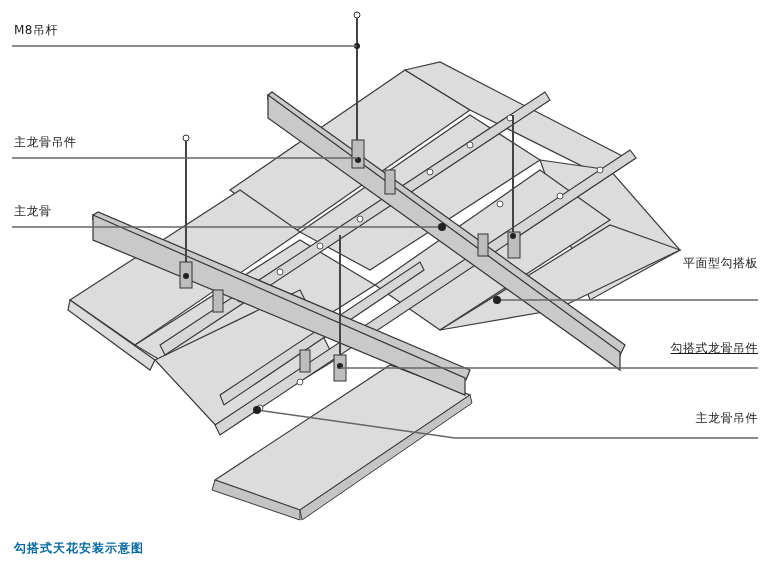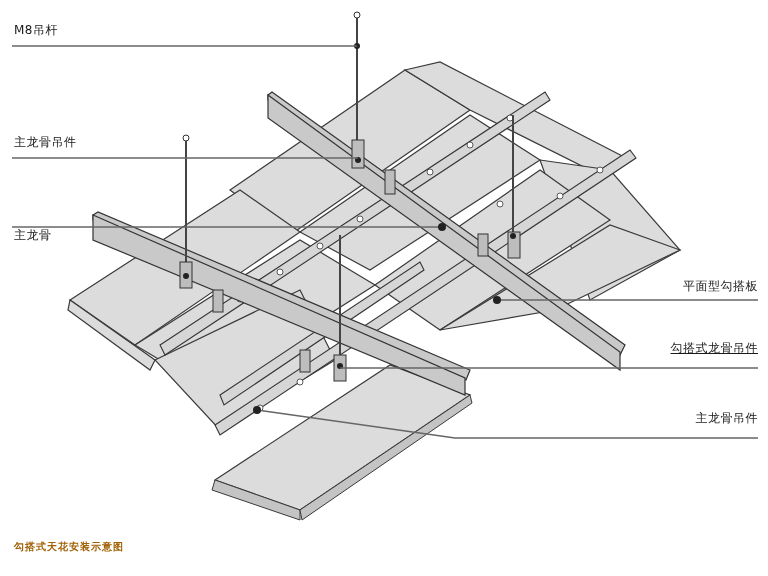--- a/index.html
+++ b/index.html
@@ -3,22 +3,22 @@
   <meta charset="utf-8">
   <style>
     html, body { margin: 0; padding: 0; background: #ffffff; }
     body { width: 768px; height: 576px; position: relative; overflow: hidden;
            font-family: "DejaVu Sans", sans-serif; }
     #diagram { position: absolute; left: 0; top: 0; width: 768px; height: 576px; }
     .label { position: absolute; font-size: 12px; color: #1a1a1a; white-space: nowrap;
              font-family: "DejaVu Sans", sans-serif; letter-spacing: 0.5px; }
     .label.left { text-align: left; }
     .label.right { text-align: right; }
-    .caption { position: absolute; left: 14px; top: 540px; font-size: 10px; font-weight: bold;
-               color: #a16207; letter-spacing: 1px; font-family: Liberation Sans, sans-serif; }
+    .caption { position: absolute; left: 14px; top: 540px; font-size: 12px; font-weight: bold;
+               color: #0369a1; letter-spacing: 1px; font-family: Liberation Sans, sans-serif; }
   </style>
 </head>
 <body>
 
 <svg id="diagram" viewBox="0 0 768 576" xmlns="http://www.w3.org/2000/svg">
   <defs>
     <style>
       .panel { fill: #dcdcdc; stroke: #3a3a3a; stroke-width: 1.2; }
       .panel-edge { fill: #c4c4c4; stroke: #3a3a3a; stroke-width: 1; }
       .keel { fill: #c9c9c9; stroke: #333; stroke-width: 1.2; }
@@ -108,18 +108,18 @@
     <line class="leader" x1="497" y1="300" x2="758" y2="300"></line>
     <circle class="dot" cx="497" cy="300" r="4"></circle>
     <line class="leader" x1="340" y1="368" x2="758" y2="368"></line>
     <polyline class="leader" points="257,410 455,438 758,438"></polyline>
     <circle class="dot" cx="257" cy="410" r="4"></circle>
   </g>
 </svg>
 
 <div class="label left" style="left:14px; top:22px;">M8吊杆</div>
 <div class="label left" style="left:14px; top:134px;">主龙骨吊件</div>
-<div class="label left" style="left:14px; top:203px;margin-top:24px;">主龙骨</div>
-<div class="label right" style="right:10px; top:278px;">平面型勾搭板</div>
+<div class="label left" style="left:14px; top:203px;">主龙骨</div>
+<div class="label right" style="right:10px; top:255px;">平面型勾搭板</div>
 <div class="label right" style="right:10px; top:340px;text-decoration:underline;">勾搭式龙骨吊件</div>
 <div class="label right" style="right:10px; top:410px;">主龙骨吊件</div>
 
 <div class="caption">勾搭式天花安装示意图</div>
 
 </body></html>

